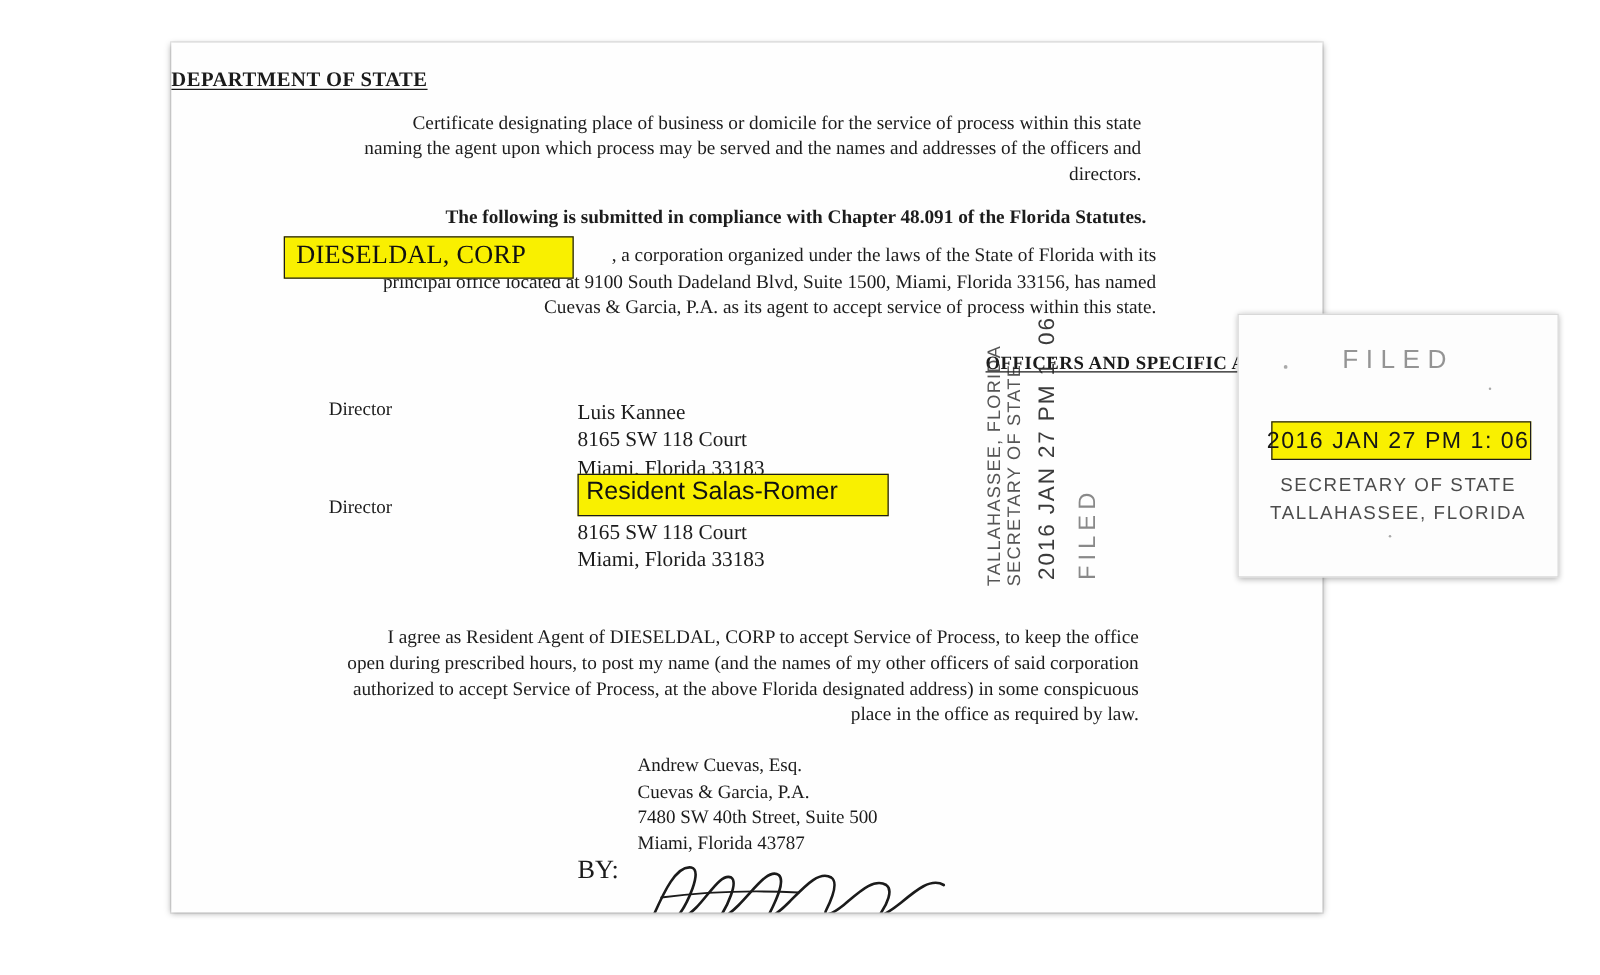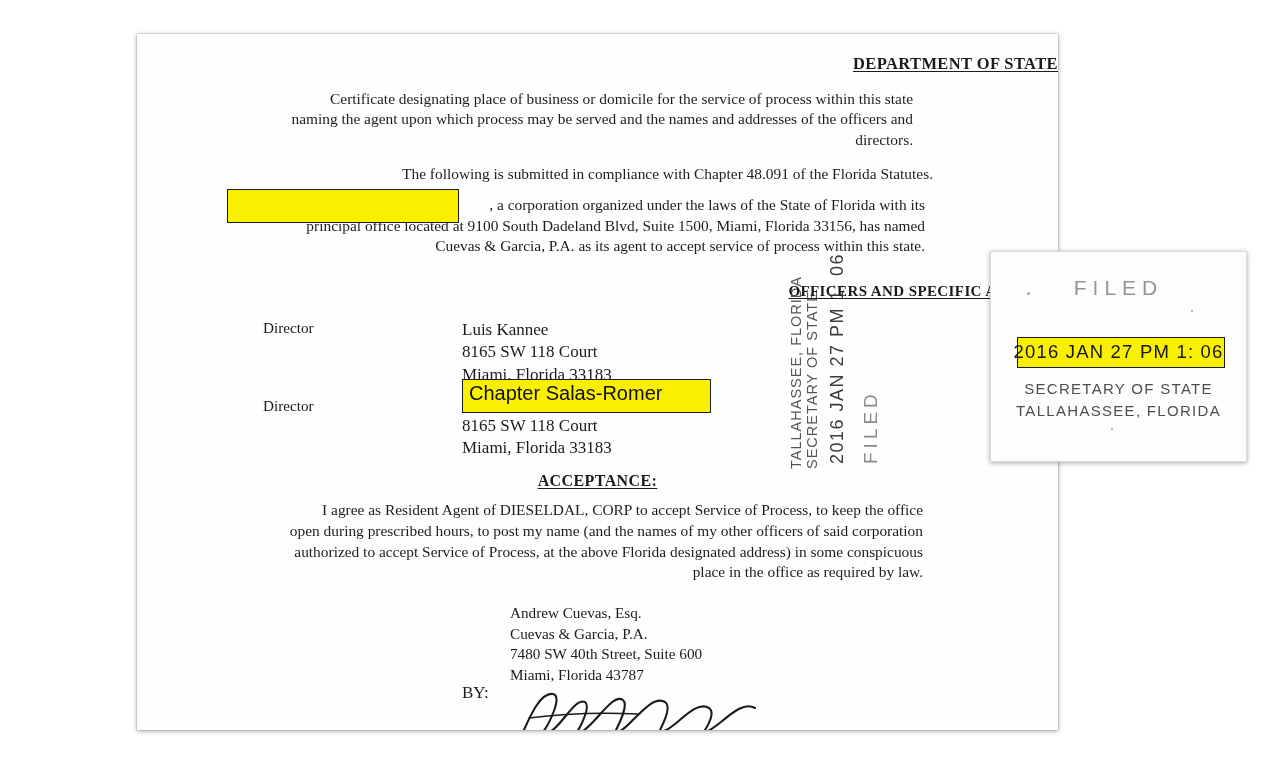--- a/index.html
+++ b/index.html
@@ -47,21 +47,21 @@
     position: absolute;
     font-weight: bold;
     letter-spacing: 0.4px;
     text-decoration: underline;
     text-underline-offset: 2px;
   }
 
   #dept-of-state {
     left: 0; top: 20px;
     width: 921px;
-    text-align: right;
+    text-align: left;
     font-size: 16.5px;
   }
   #officers-heading {
     left: 0; top: 249px;
     width: 921px;
     text-align: right;
     font-size: 15px;
   }
   #acceptance-heading {
     left: 0; top: 438px;
@@ -77,31 +77,32 @@
     text-align: right;
     color: #1c1c1c;
   }
 
   #para-certificate {
     left: 126px; top: 55px;
     width: 650px;
     text-indent: 44px;
   }
   #para-compliance {
-    left: 136px; top: 130px;
+    left: 120px; top: 130px;
     width: 660px;
     text-indent: 44px;
+    font-weight: bold;
   }
   #para-corporation {
     left: 126px; top: 161px;
     width: 662px;
     line-height: 1.34;
   }
   #para-acceptance {
-    left: 126px; top: 466px;
+    left: 114px; top: 466px;
     width: 660px;
     text-indent: 44px;
     line-height: 1.35;
   }
 
   
   #corp-name-spacer {
     display: inline-block;
     width: 221px;
     height: 1px;
@@ -163,21 +164,21 @@
   #signature-block {
     position: absolute;
     left: 325px; top: 569px;
     font-size: 15.2px;
     line-height: 1.35;
     margin-left: 48px;
   }
   #by-label {
     position: absolute;
     left: 325px; top: 649px;
-    font-size: 17px;
+    font-size: 21px;
     font-weight: normal;
   }
   #signature-mark {
     position: absolute;
     left: 382px; top: 650px;
     width: 300px; height: 60px;
     pointer-events: none;
   }
 
   
@@ -292,46 +293,46 @@
 
       <div class="para" id="para-certificate">Certificate designating place of business or domicile for the service of process within this state naming the agent upon which process may be served and the names and addresses of the officers and directors.</div>
 
       <div class="para" id="para-compliance">The following is submitted in compliance with Chapter 48.091 of the Florida Statutes.</div>
 
       <div class="para" id="para-corporation">
         <span id="corp-name-spacer"></span><span>, a corporation organized under the laws of the State of Florida with its principal office located at 9100 South Dadeland Blvd, Suite 1500, Miami, Florida 33156, has named Cuevas &amp; Garcia, P.A. as its agent to accept service of process within this state.</span>
       </div>
 
       <div class="hl-box" id="corp-name-highlight"></div>
+      <div id="corp-name-text">DIESELDAL, CORP</div>
 
       <div class="heading" id="officers-heading">OFFICERS AND SPECIFIC ADDRESS</div>
 
       <div class="officer-label" id="director1-label">Director</div>
       <div class="officer-lines" id="director1-lines">
         <div>Luis Kannee</div>
         <div>8165 SW 118 Court</div>
         <div>Miami, Florida 33183</div>
       </div>
 
       <div class="officer-label" id="director2-label">Director</div>
       <div class="hl-box" id="director2-highlight"></div>
-      <div id="director2-name">Chapter Salas-Romer</div>
+      <div id="director2-name">Resident Salas-Romer</div>
       <div class="officer-lines" id="director2-lines">
         <div>8165 SW 118 Court</div>
         <div>Miami, Florida 33183</div>
       </div>
 
-      <div class="heading" id="acceptance-heading">ACCEPTANCE:</div>
 
       <div class="para" id="para-acceptance">I agree as Resident Agent of DIESELDAL, CORP to accept Service of Process, to keep the office open during prescribed hours, to post my name (and the names of my other officers of said corporation authorized to accept Service of Process, at the above Florida designated address) in some conspicuous place in the office as required by law.</div>
 
       <div id="signature-block">
         <div>Andrew Cuevas, Esq.</div>
         <div>Cuevas &amp; Garcia, P.A.</div>
-        <div>7480 SW 40th Street, Suite 600</div>
+        <div>7480 SW 40th Street, Suite 500</div>
         <div>Miami, Florida 43787</div>
       </div>
 
       <div id="by-label">BY:</div>
 
       <svg id="signature-mark" viewBox="0 0 300 60">
         <path d="M4,48 C12,30 22,8 34,10 C44,12 30,40 24,48 C20,54 28,52 38,42 C48,32 58,14 66,18 C72,22 62,42 58,48 C55,53 62,50 72,40 C84,28 96,10 104,16 C110,21 100,40 96,48 C93,53 102,48 112,38 C124,26 136,12 146,18 C152,22 146,36 142,44 C139,50 146,48 156,40 C168,30 180,18 190,24 C196,28 190,40 186,46 C183,51 192,46 202,38 C214,28 226,18 236,24" fill="none" stroke="#1b1b1b" stroke-width="2.1" stroke-linecap="round"></path>
         <path d="M10,34 C40,30 80,28 120,30" fill="none" stroke="#1b1b1b" stroke-width="1.5" stroke-linecap="round"></path>
       </svg>
 

